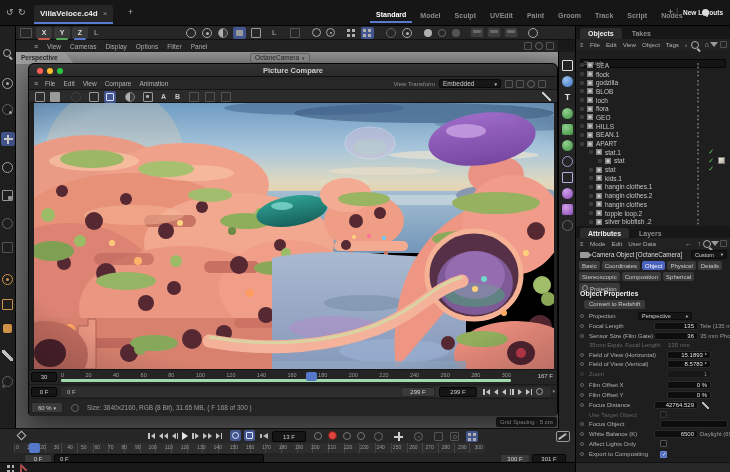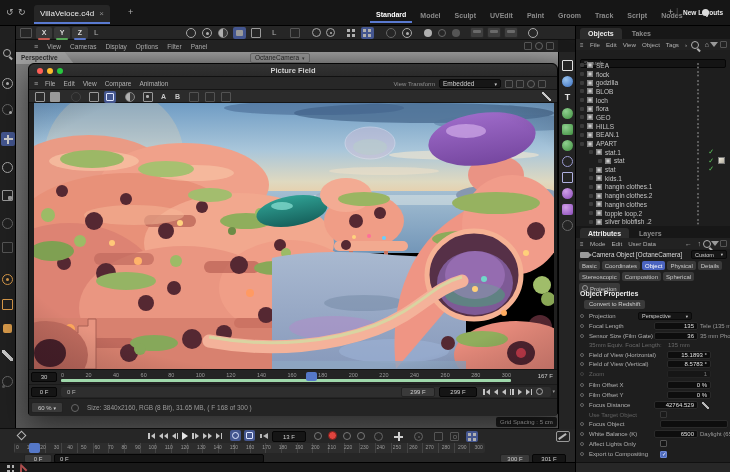--- a/index.html
+++ b/index.html
@@ -37,21 +37,21 @@
 
   
   .icb{display:flex;align-items:center;gap:1px;padding:0 2px;height:11px;border-radius:2px;}
   .trr{width:0;height:0;border-top:3px solid transparent;border-bottom:3px solid transparent;border-left:4.5px solid #c4c4c4;}
   .trl{width:0;height:0;border-top:3px solid transparent;border-bottom:3px solid transparent;border-right:4.5px solid #c4c4c4;}
   .vb{width:1.5px;height:6px;background:#c4c4c4;}
 
   
   #topbar{left:0;top:0;width:730px;height:26px;background:#161616;border-bottom:1px solid #000;}
   .doc-tab{left:34px;top:5px;height:19px;padding:0 6px;background:#262626;border-radius:3px 3px 0 0;border-bottom:2px solid #5a7ad1;display:flex;align-items:center;gap:5px;}
-  .doc-tab .t{font-size:8px;font-weight:normal;color:#ececec;}
+  .doc-tab .t{font-size:8px;font-weight:bold;color:#ececec;}
   .doc-tab .x{font-size:8px;color:#8a8a8a;}
   #layouttabs{left:370px;top:5px;height:20px;display:flex;align-items:center;gap:2px;}
   .ltab{font-size:7px;color:#8a8a8a;font-weight:bold;padding:3px 6px;}
   .ltab.f-active{color:#fff;border-bottom:2px solid #5a7ad1;}
   .toggle{width:17px;height:9px;background:#3c3c3c;border-radius:5px;position:relative;}
   .toggle::after{content:"";position:absolute;right:1px;top:1px;width:7px;height:7px;background:#dcdcdc;border-radius:50%;}
 
   
   #toolbar{left:0;top:26px;width:575px;height:14px;background:#262626;border-bottom:1px solid #111;}
   .axisbtn{top:1px;width:16px;height:12px;background:#383838;border-radius:2px;font-size:7px;font-weight:bold;color:#d8d8d8;text-align:center;line-height:11px;}
@@ -293,21 +293,21 @@
       </span>
     </div>
     <span class="ab gridbox">Grid Spacing : 5 cm</span>
   </div>
 
   <div id="pv" class="ab">
     <div id="pv-title" class="ab">
       <span class="ab tl" style="left:8px;background:#ff5f57"></span>
       <span class="ab tl" style="left:18px;background:#febc2e"></span>
       <span class="ab tl" style="left:28px;background:#28c840"></span>
-      <div class="cap">Picture Field</div>
+      <div class="cap">Picture Compare</div>
     </div>
 
     <div id="pv-menu" class="ab">
       <span class="ab glyph" style="left:5px;top:3px;font-size:7px">≡</span>
       <span class="ab menus">
 
       <span class="mi">File</span>
           <span class="mi">Edit</span>
           <span class="mi">View</span>
           <span class="mi">Compare</span>

